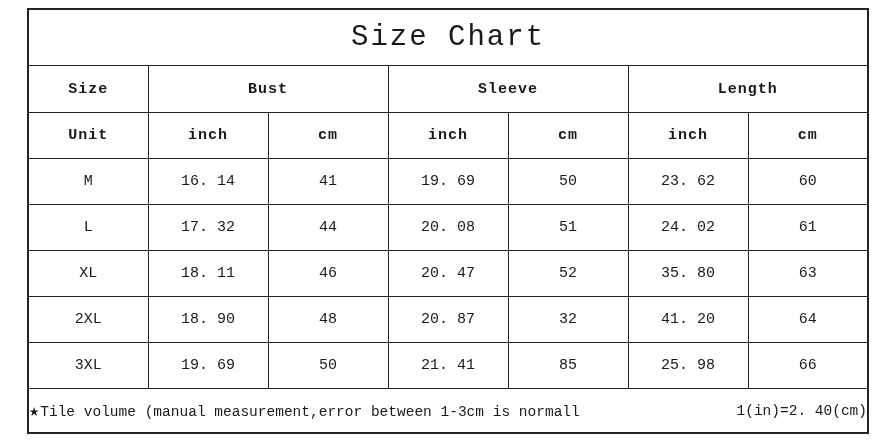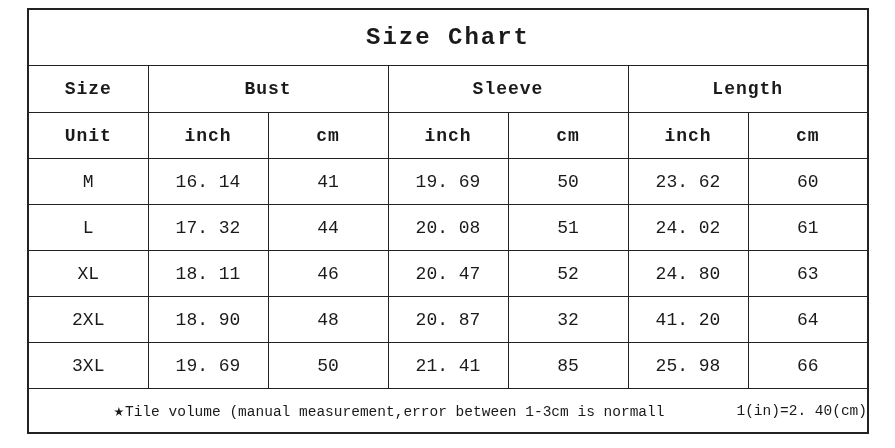--- a/index.html
+++ b/index.html
@@ -27,46 +27,46 @@
     table-layout: fixed;
     border: 2px solid #222222;
     background: #ffffff;
   }
   table.size-chart col { width: 120px; }
   table.size-chart td, table.size-chart th {
     border: 1px solid #222222;
     text-align: center;
     vertical-align: middle;
     padding: 0;
-    font-size: 18px;
+    font-size: 15px;
     overflow: hidden;
     white-space: nowrap;
   }
   tr.title-row td {
     height: 55px;
-    font-size: 24px;
-    font-weight: bold;
+    font-size: 29px;
+    font-weight: normal;
     letter-spacing: 2px;
   }
   tr.group-header-row th {
     height: 46px;
     font-weight: bold;
     letter-spacing: 1px;
   }
   tr.unit-row th {
     height: 45px;
     font-weight: bold;
     letter-spacing: 1px;
     text-align: center;
   }
   tr.data-row td { height: 45px; font-weight: normal; }
   tr.footer-row td { height: 43px; font-size: 14.5px; }
   .footer-content {
     display: flex;
-    justify-content: flex-end;
+    justify-content: space-between;
     align-items: center;
     gap: 72px;
     width: 100%;
   }
   .star { font-size: 17px; margin-right: 1px; }
   .note-text, .conversion-text { white-space: nowrap; }
 </style>
 </head>
 <body>
 
@@ -122,21 +122,21 @@
         <td>24. 02</td>
         <td>61</td>
       </tr>
 
       <tr class="data-row">
         <td>XL</td>
         <td>18. 11</td>
         <td>46</td>
         <td>20. 47</td>
         <td>52</td>
-        <td>24. 80</td>
+        <td>35. 80</td>
         <td>63</td>
       </tr>
 
       <tr class="data-row">
         <td>2XL</td>
         <td>18. 90</td>
         <td>48</td>
         <td>20. 87</td>
         <td>32</td>
         <td>41. 20</td>

